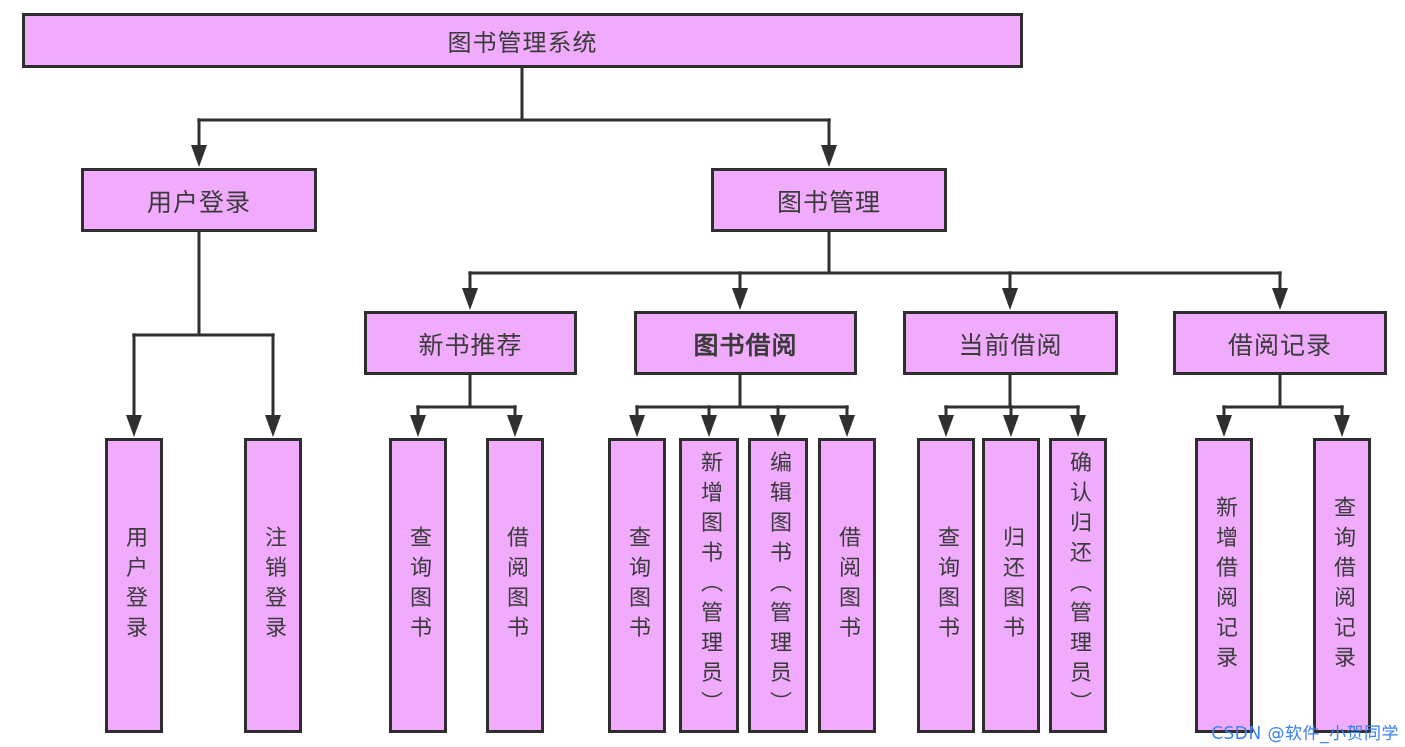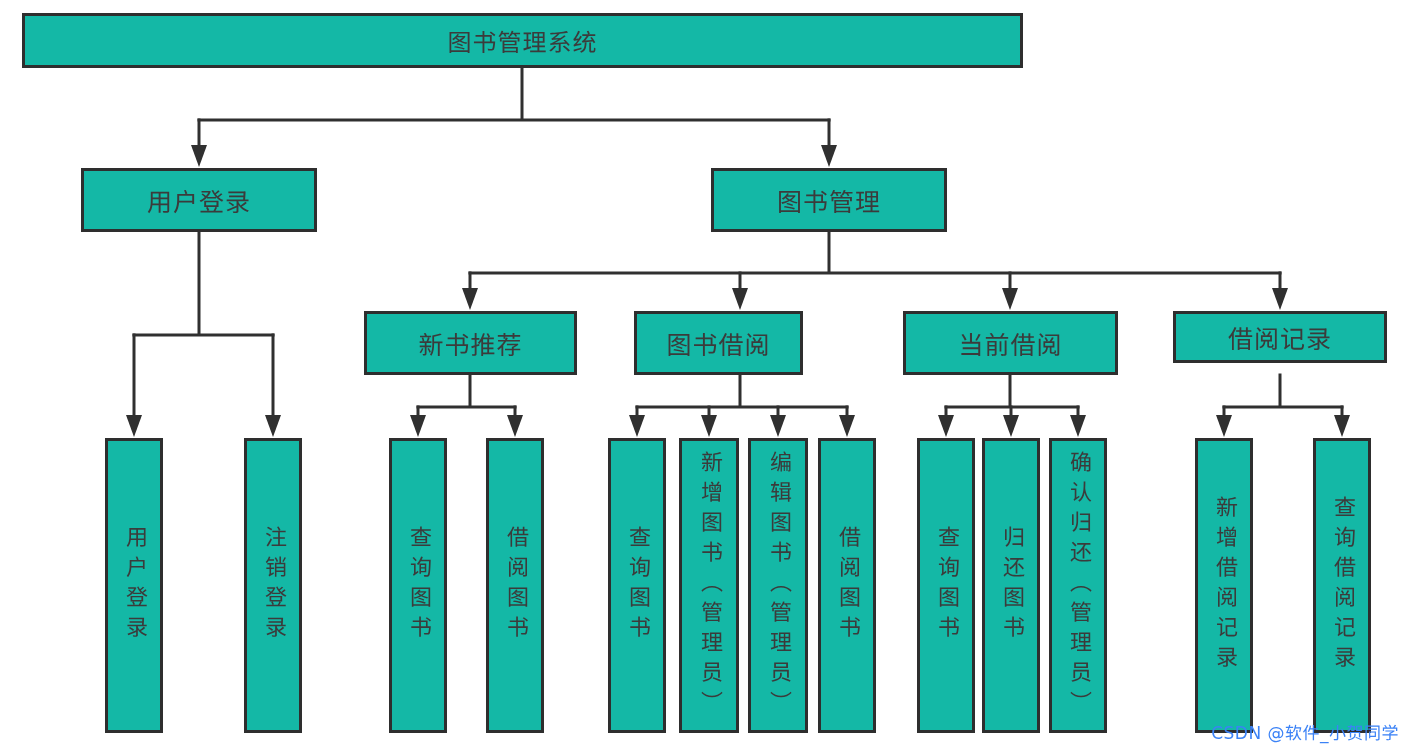--- a/index.html
+++ b/index.html
@@ -9,44 +9,44 @@
     background:#ffffff;
     font-family:"DejaVu Sans","Liberation Sans",sans-serif;
     color:#3b3b3b;
     overflow:hidden;
   }
   #connectors{position:absolute;left:0;top:0;width:1405px;height:747px;}
   .node{
     position:absolute;
     box-sizing:border-box;
     border:3px solid #2e2e2e;
-    background:#14b8a6;
+    background:#f0abfc;
     display:flex;
     align-items:center;
     justify-content:center;
     text-align:center;
     letter-spacing:1px;
   }
   .lv1{font-size:24px;}
   .lv2,.lv3{font-size:25px;}
   .leaf{
     writing-mode:vertical-rl;
     text-orientation:mixed;
     font-size:22px;
     letter-spacing:8px;
     line-height:1;
   }
   
   #n-root{left:22px;  top:13px;  width:1001px;height:55px;}
   #n-login{left:81px; top:168px; width:236px; height:64px;}
   #n-mgmt {left:711px;top:168px; width:236px; height:64px;}
   #n-newbook{left:364px; top:311px;width:213px;height:64px;}
-  #n-borrow {left:634px; top:311px;width:169px;height:64px;}
+  #n-borrow {left:634px; top:311px;width:223px;height:64px;font-weight:bold;}
   #n-current{left:903px; top:311px;width:215px;height:64px;}
-  #n-records{left:1173px;top:311px;width:214px;height:52px;}
+  #n-records{left:1173px;top:311px;width:214px;height:64px;}
   #f-userlogin{left:105px; top:438px;width:58px;height:295px;}
   #f-logout   {left:244px; top:438px;width:58px;height:295px;}
   #f-query1   {left:389px; top:438px;width:58px;height:295px;}
   #f-borrow1  {left:486px; top:438px;width:58px;height:295px;}
   #f-query2   {left:608px; top:438px;width:58px;height:295px;}
   #f-addbook  {left:679px; top:438px;width:60px;height:295px;}
   #f-editbook {left:748px; top:438px;width:60px;height:295px;}
   #f-borrow2  {left:818px; top:438px;width:58px;height:295px;}
   #f-query3   {left:917px; top:438px;width:58px;height:295px;}
   #f-return   {left:982px; top:438px;width:58px;height:295px;}

